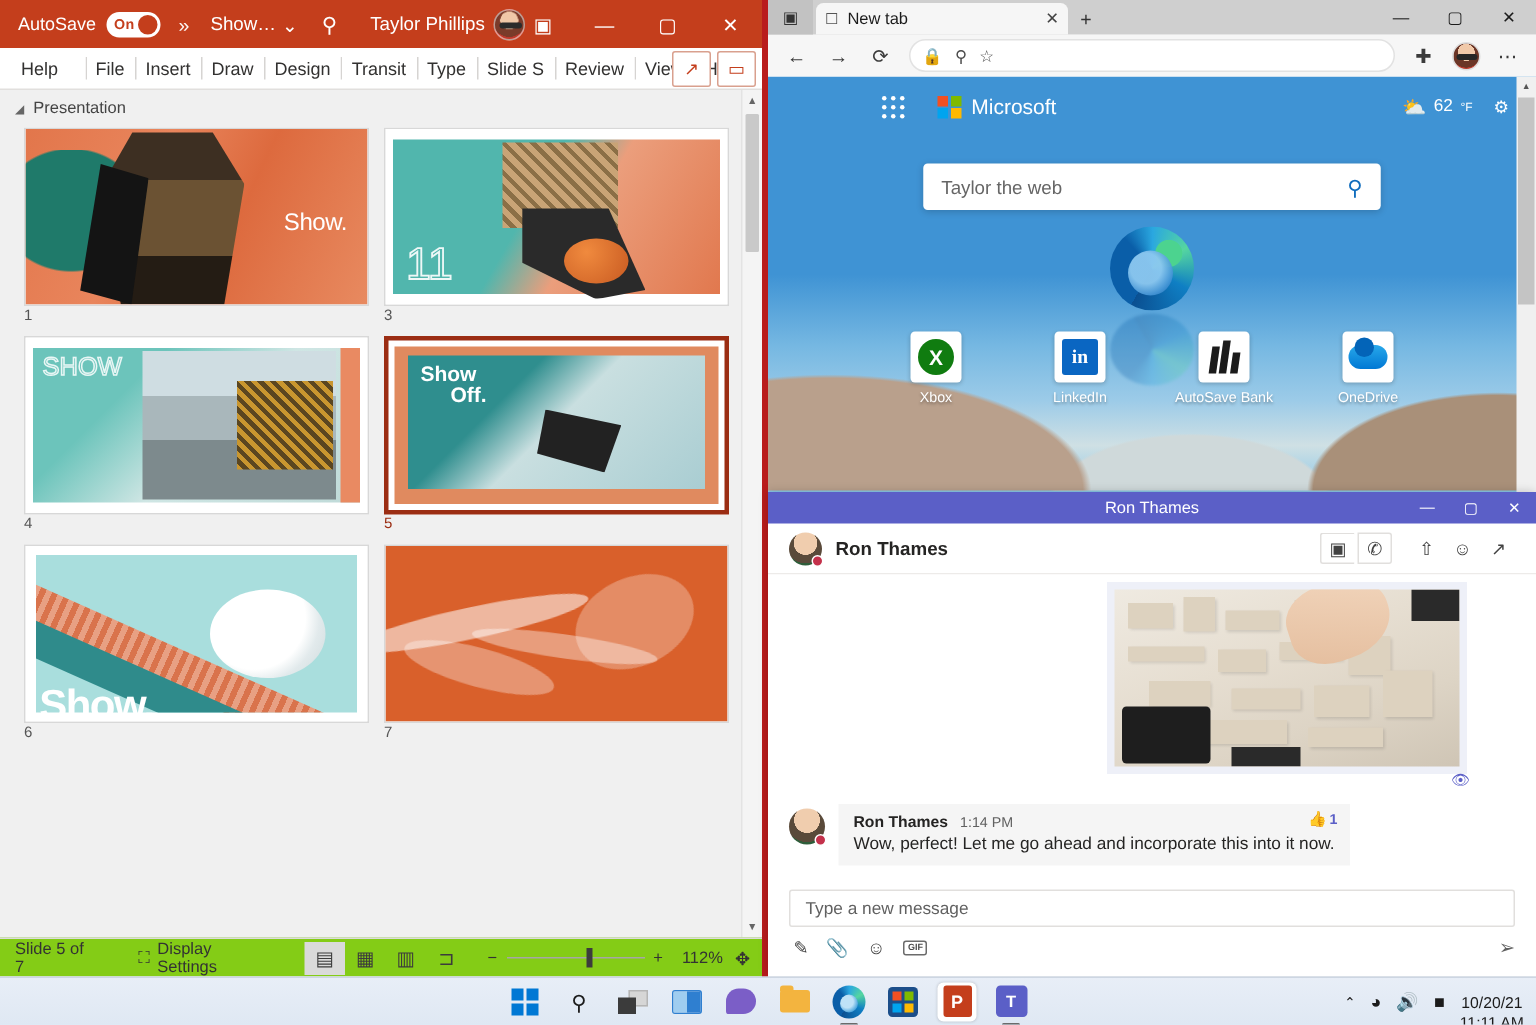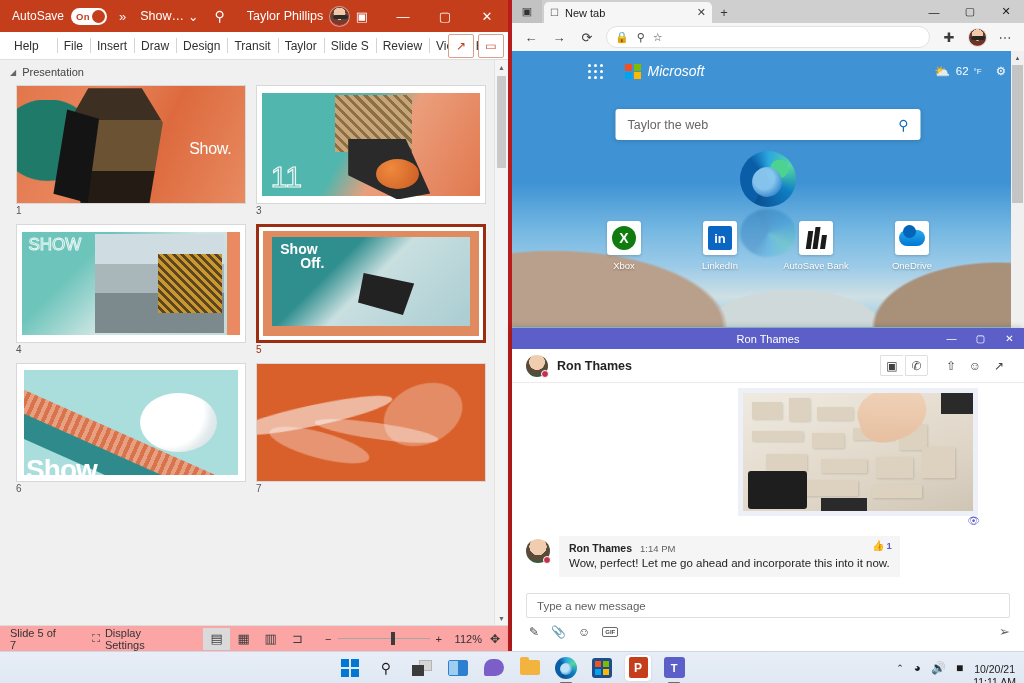--- a/index.html
+++ b/index.html
@@ -154,21 +154,21 @@
   .s7b .sw{ position:absolute; background:rgba(255,255,255,.55); border-radius:50%; filter:blur(.4px); }
 
   .ppt-scroll {
     position:absolute; right:0; top:0; width:14px; bottom:0; background:#f4f4f4; border-left:1px solid #e3e3e3;
   }
   .ppt-scroll .arrow{ height:14px; display:flex;align-items:center;justify-content:center;font-size:7px;color:#666;}
   .ppt-scroll .arrow.bot{ position:absolute;bottom:0;left:0;right:0;}
   .ppt-scroll .thumb{ position:absolute; left:2px; right:2px; top:16px; height:92px; background:#c9c9c9; border-radius:1px;}
 
   #ppt-status {
-    position:absolute; left:0; bottom:0; right:0; height:26px; background:#fca5a5;
+    position:absolute; left:0; bottom:0; right:0; height:26px; background:#84cc16;
     border-top:1px solid #dcdcdc; display:flex; align-items:center; font-size:11px; color:#333;
   }
   .st-slide{ margin-left:10px; }
   .st-display{ margin-left:30px; display:flex; align-items:center; gap:5px;}
   .st-views{ margin-left:24px; display:flex; align-items:center; gap:0; }
   .st-view{ width:27px; height:22px; display:flex;align-items:center;justify-content:center; font-size:13px; color:#3c3c3c;}
   .st-view.active{ background:#dadada; }
   .st-zoom{ margin-left:14px; display:flex; align-items:center; gap:6px; }
   .zl-track{ width:92px; height:1px; background:#a6a6a6; position:relative;}
   .zl-knob{ position:absolute; left:58%; top:-6px; width:4px; height:13px; background:#3c3c3c;}
@@ -226,21 +226,21 @@
   .ntp-hills{
     position:absolute; left:0; right:0; top:30%; height:16%;
     background:
       radial-gradient(ellipse 55% 130% at 8% 100%, #b9a08c 0 60%, transparent 62%),
       radial-gradient(ellipse 40% 110% at 95% 100%, #a99079 0 60%, transparent 62%),
       radial-gradient(ellipse 30% 80% at 55% 110%, #cfd9da 0 60%, transparent 62%);
   }
   .ntp-topbar{ position:absolute; left:0; right:0; top:0; height:40px; display:flex; align-items:center; padding:0 18px;}
   .waffle{ display:grid; grid-template-columns:repeat(3,3px); gap:3px; margin-left:58px;}
   .waffle i{ width:3px;height:3px;background:#fff;border-radius:50%;display:block;}
-  .ms-logo{ display:flex; align-items:flex-end; gap:7px; margin-left:22px;font-style:italic;}
+  .ms-logo{ display:flex; align-items:flex-end; gap:7px; margin-left:22px;}
   .ms-sq{ display:grid; grid-template-columns:7px 7px; grid-template-rows:7px 7px; gap:1.5px;}
   .ms-sq i{display:block;}
   .ms-sq i:nth-child(1){background:#f25022;}
   .ms-sq i:nth-child(2){background:#7fba00;}
   .ms-sq i:nth-child(3){background:#00a4ef;}
   .ms-sq i:nth-child(4){background:#ffb900;}
   .ms-word{ color:#fff; font-size:14px; }
   .ntp-right{ margin-left:auto; display:flex; align-items:center; gap:14px; color:#fff; font-size:11.5px;}
   .wx{ display:flex; align-items:center; gap:5px;}
   .wx .sun{ font-size:13px;}
@@ -268,21 +268,21 @@
     width:56px;height:48px;border-radius:50%; opacity:.28;
     background:conic-gradient(from 210deg,#0a5ea8 0 30%, #2aa7e0 42%, #55d6a0 58%, #0f7fc4 75%, #0a4f91 100%);
     filter:blur(1px);
   }
   .tiles{ position:absolute; left:0; right:0; top:170px; display:flex; justify-content:center; gap:44px; }
   .tile{ width:52px; display:flex; flex-direction:column; align-items:center; gap:5px; }
   .tile-ico{ width:34px;height:34px;background:#fff;border-radius:3px;display:flex;align-items:center;justify-content:center;
     box-shadow:0 1px 3px rgba(0,0,0,.2); }
   .tile-lbl{ font-size:9.5px; color:#fff; text-shadow:0 1px 2px rgba(0,0,0,.35); white-space:nowrap;}
   .xbox-g{ width:24px;height:24px;border-radius:50%;background:#107c10;display:flex;align-items:center;justify-content:center;color:#fff;font-size:14px;font-weight:700;}
-  .li-g{ width:24px;height:24px;background:#0a66c2;color:#fff;font-size:13px;font-weight:700;display:flex;align-items:center;justify-content:center;border-radius:2px;font-family:Liberation Sans, sans-serif;}
+  .li-g{ width:24px;height:24px;background:#0a66c2;color:#fff;font-size:13px;font-weight:700;display:flex;align-items:center;justify-content:center;border-radius:2px;font-family:Liberation Serif, serif;}
   .wg-g{ display:flex; gap:2px; align-items:flex-end; height:22px;}
   .wg-g i{ display:block; width:5px; background:#1b1b1b;}
   .wg-g i:nth-child(1){height:18px; transform:skewX(-8deg);}
   .wg-g i:nth-child(2){height:22px; transform:skewX(-8deg);}
   .wg-g i:nth-child(3){height:14px; transform:skewX(-8deg);}
   .od-g{ width:26px;height:16px;border-radius:8px;background:linear-gradient(180deg,#28a8ea,#0078d4);
         position:relative;}
   .od-g::before{content:'';position:absolute;left:4px;top:-5px;width:13px;height:13px;border-radius:50%;background:#0364b8;}
   .feedbar{
     position:absolute; left:0; right:0; bottom:0; height:40px; background:rgba(10,40,70,.42);
@@ -443,21 +443,21 @@
     </span>
   </div>
 
   <div id="ppt-ribbon" class="noselect">
     <div class="rb-tab file">Help</div>
     <div class="rb-tab home">File</div>
     <div class="rb-tab">Insert</div>
     <div class="rb-tab">Draw</div>
     <div class="rb-tab">Design</div>
     <div class="rb-tab">Transit</div>
-    <div class="rb-tab">Taylor</div>
+    <div class="rb-tab">Type</div>
     <div class="rb-tab">Slide S</div>
     <div class="rb-tab">Review</div>
     <div class="rb-tab">View</div>
     <div class="rb-tab">Help</div>
     <div class="rb-right">
       <div class="rb-ibtn">↗</div>
       <div class="rb-ibtn">▭</div>
     </div>
   </div>
 

